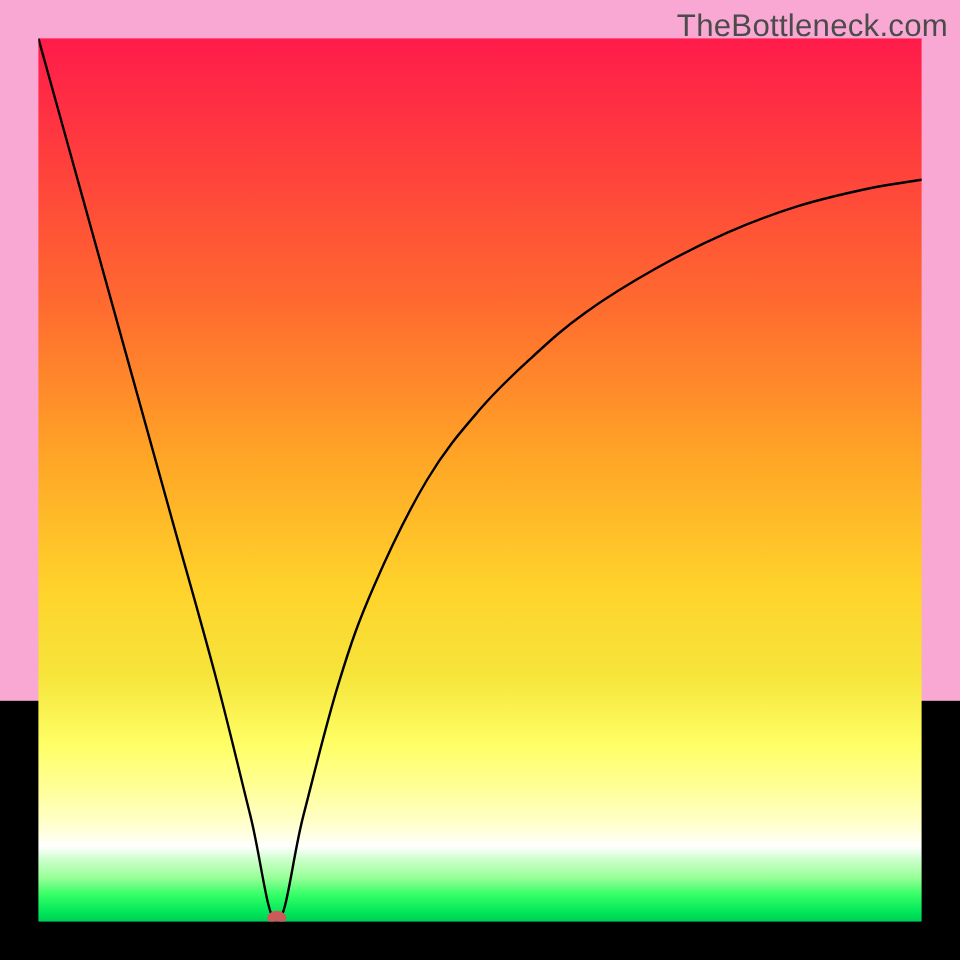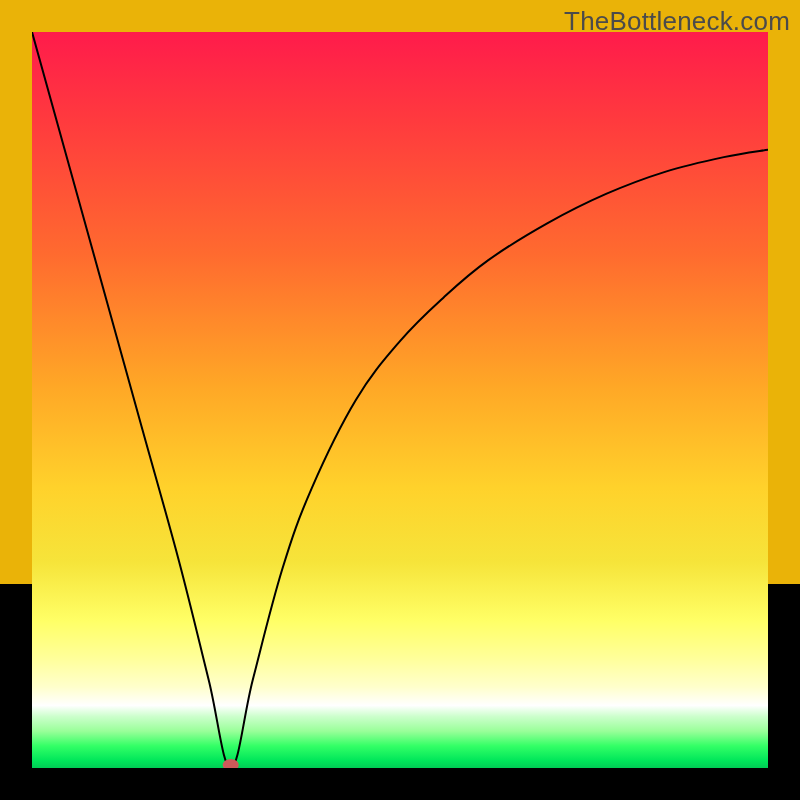--- a/index.html
+++ b/index.html
@@ -8,21 +8,21 @@
     width: 800px;
     height: 800px;
     overflow: hidden;
     background: #000;
     font-family: Arial, Helvetica, sans-serif;
   }
   .frame {
     position: relative;
     width: 800px;
     height: 584px;
-    background: #eab308;
+    background: #f9a8d4;
   }
   .plot-area {
     position: absolute;
     left: 32px;
     top: 32px;
     width: 736px;
     height: 736px;
     background: linear-gradient(
       to bottom,
       #ff1b4b 0%,

